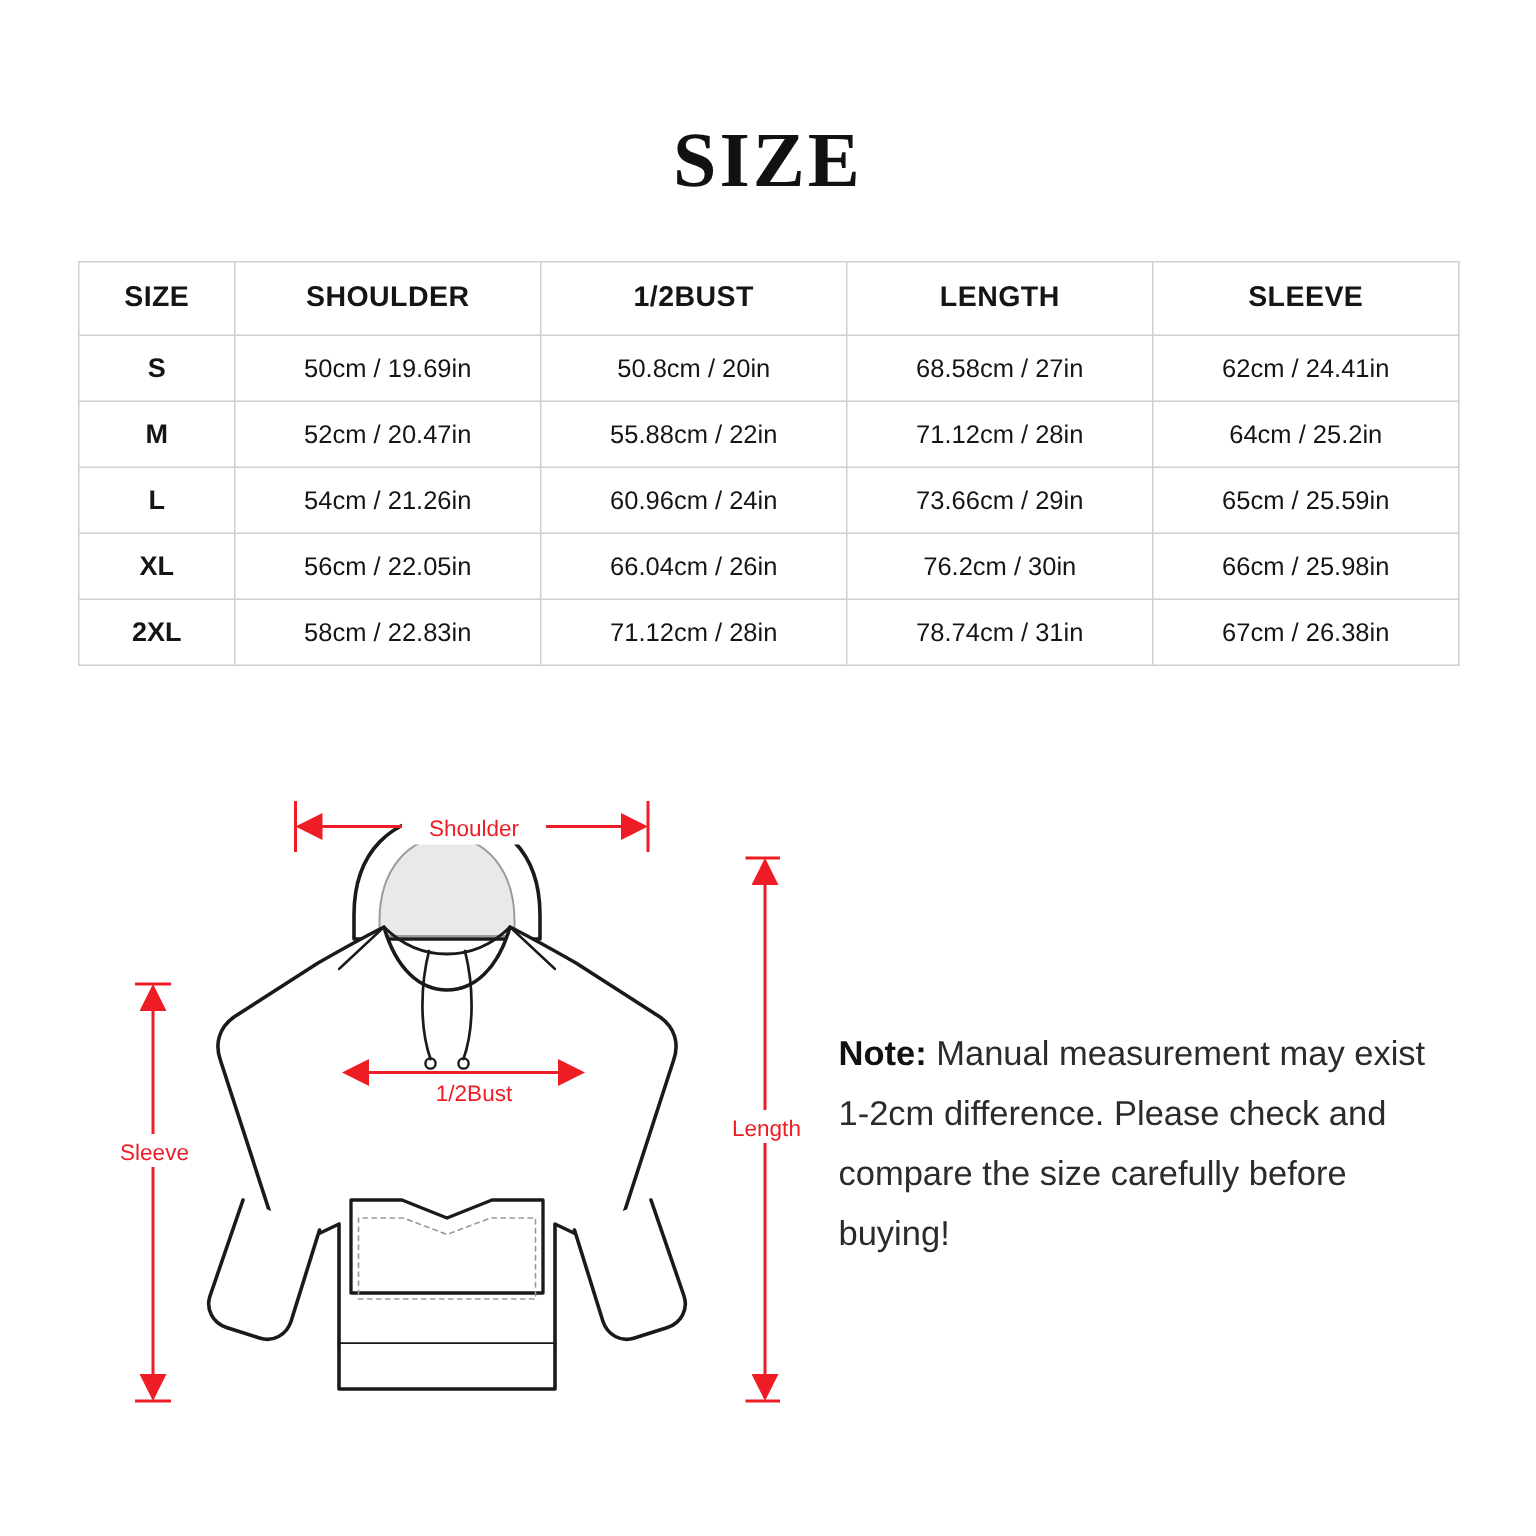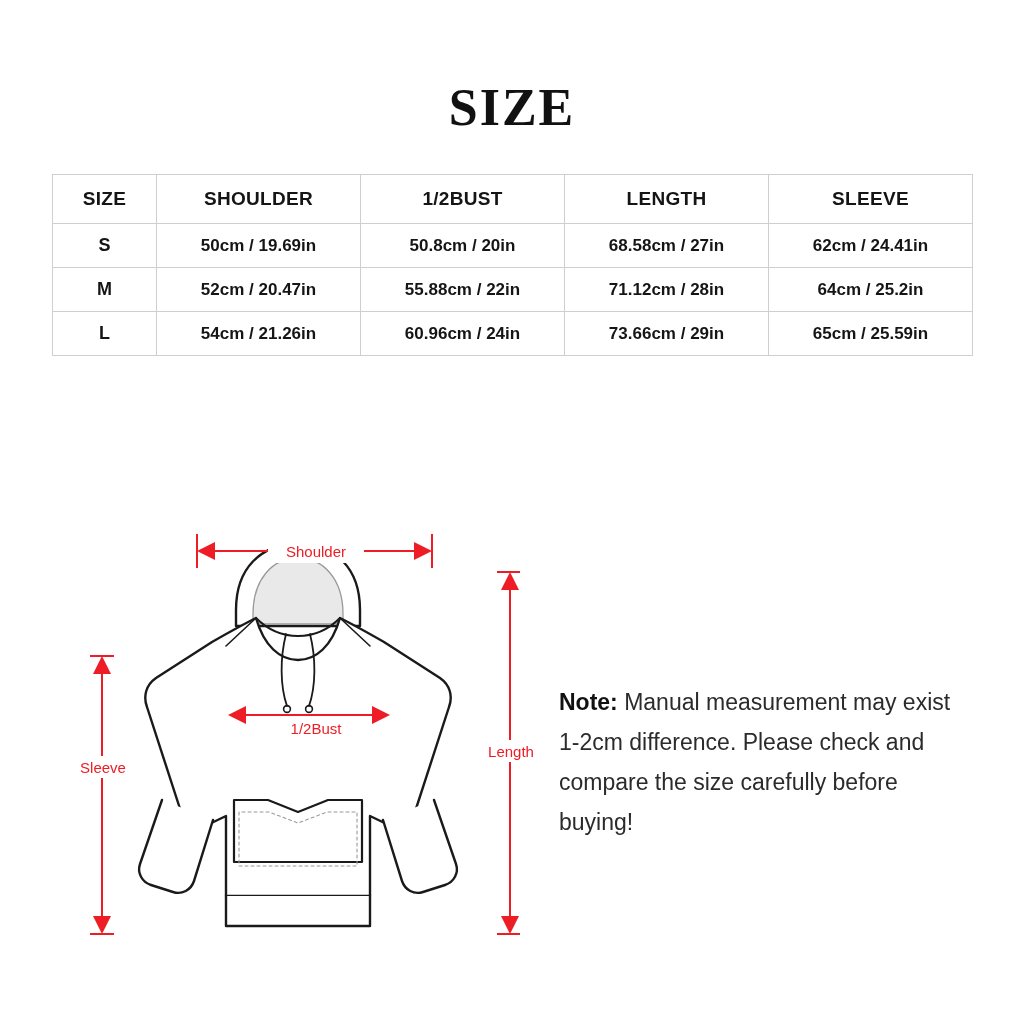--- a/index.html
+++ b/index.html
@@ -47,21 +47,20 @@
   }
   .size-table thead th {
     height: 46px;
     font-size: 19px;
     font-weight: 700;
     letter-spacing: 0.3px;
   }
   .size-table tbody td {
     height: 41px;
     font-size: 17px;
-    font-weight: bold;
   }
   .size-table tbody td.size-cell {
     font-weight: 700;
     font-size: 18px;
   }
   .col-size   { width: 104px; }
   .col-normal { width: 204px; }
 
   
   .diagram {
@@ -124,20 +123,34 @@
       <td>55.88cm / 22in</td>
       <td>71.12cm / 28in</td>
       <td>64cm / 25.2in</td>
     </tr>
     <tr>
       <td class="size-cell">L</td>
       <td>54cm / 21.26in</td>
       <td>60.96cm / 24in</td>
       <td>73.66cm / 29in</td>
       <td>65cm / 25.59in</td>
+    </tr>
+    <tr>
+      <td class="size-cell">XL</td>
+      <td>56cm / 22.05in</td>
+      <td>66.04cm / 26in</td>
+      <td>76.2cm / 30in</td>
+      <td>66cm / 25.98in</td>
+    </tr>
+    <tr>
+      <td class="size-cell">2XL</td>
+      <td>58cm / 22.83in</td>
+      <td>71.12cm / 28in</td>
+      <td>78.74cm / 31in</td>
+      <td>67cm / 26.38in</td>
     </tr>
   </tbody>
 </table>
 
 <div class="diagram">
   <svg width="520" height="480" viewBox="0 0 520 480" xmlns="http://www.w3.org/2000/svg">
     <defs>
       <marker id="arrR" markerWidth="9" markerHeight="9" refX="8" refY="4.5" orient="auto">
         <path d="M0,0 L9,4.5 L0,9 z" fill="#ee1c24"></path>
       </marker>

